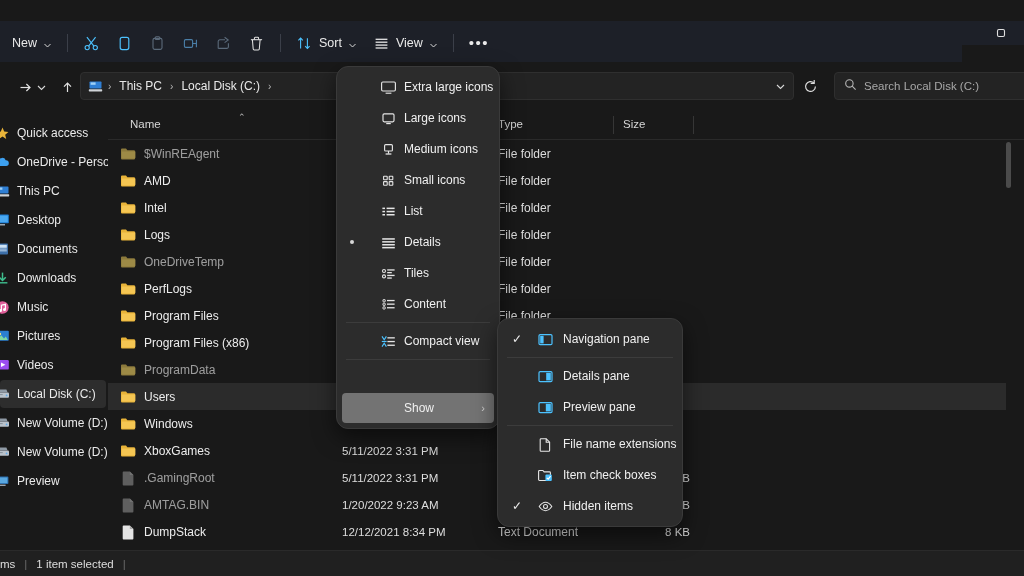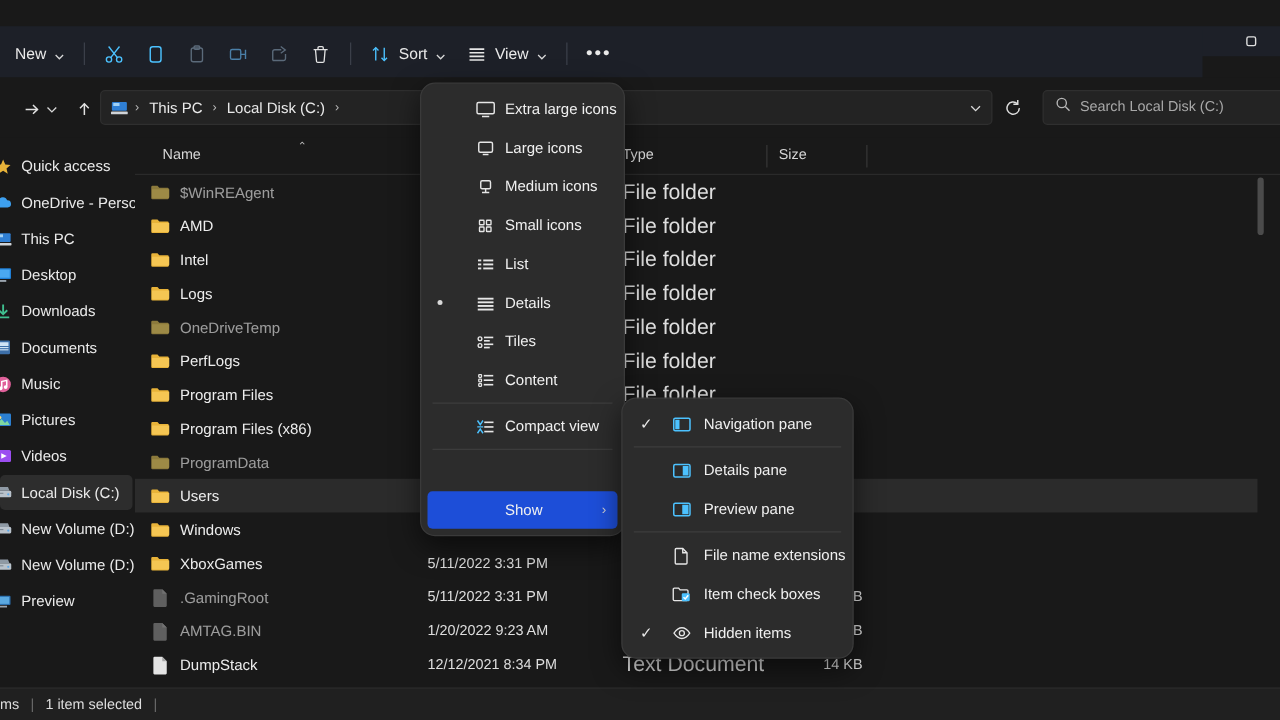--- a/index.html
+++ b/index.html
@@ -96,21 +96,21 @@
   .ch { font-size: 11.5px; color: #d6d6d6; position: absolute; top: 8px; }
   .ch-div { position: absolute; top: 6px; width: 1px; height: 18px; background: #363636; }
   .sortcaret { position: absolute; top: 2px; left: 130px; color: #b9b9b9; font-size: 9px; }
 
   .rows { position: absolute; left: 0; top: 30px; width: 916px; height: 410px; }
   .row { position: absolute; left: 0; width: 898px; height: 27px; display: flex; align-items: center; }
   .row.sel { background: #2b2b2b; }
   .r-ico { position: absolute; left: 12px; width: 17px; height: 17px; display: flex; align-items: center; justify-content: center; }
   .r-name { position: absolute; left: 36px; font-size: 12px; color: #ededed; white-space: nowrap; }
   .r-date { position: absolute; left: 234px; font-size: 11.5px; color: #dedede; white-space: nowrap; }
-  .r-type { position: absolute; left: 390px; font-size: 17px; color: #dedede; white-space: nowrap; }
+  .r-type { position: absolute; left: 390px; font-size: 12px; color: #dedede; white-space: nowrap; }
   .r-size { position: absolute; left: 520px; width: 62px; text-align: right; font-size: 11.5px; color: #dedede; white-space: nowrap; }
   .dim { opacity: .62; }
 
   .vscroll { position: absolute; right: 12px; top: 30px; width: 7px; height: 410px; }
   .vthumb { position: absolute; left: 1px; width: 5px; background: #4b4b4b; border-radius: 3px; }
 
   
   .statusbar {
     position: absolute; left: 0; bottom: 0; width: 1024px; height: 26px;
     background: #202020; border-top: 1px solid #2a2a2a;
@@ -122,21 +122,21 @@
   .menu {
     position: absolute; background: #2c2c2c; border: 1px solid #3a3a3a;
     border-radius: 12px; box-shadow: 0 8px 22px rgba(0,0,0,.55);
     padding: 4px 3px; z-index: 50;
   }
   #view-menu { left: 336px; top: 66px; width: 164px; }
   .mi {
     height: 30px; display: flex; align-items: center; border-radius: 4px;
     position: relative; padding-left: 0; margin: 1px 2px;
   }
-  .mi.hl { background: #1d4ed8; margin-top: 33px; }
+  .mi.hl { background: #737373; margin-top: 33px; }
   .mi-bullet { position: absolute; left: 8px; width: 4px; height: 4px; border-radius: 50%; background: #d8d8d8; }
   .mi-ico { position: absolute; left: 38px; width: 17px; height: 17px; display: flex; align-items: center; justify-content: center; }
   .mi-lbl { position: absolute; left: 62px; font-size: 12px; color: #f0f0f0; white-space: nowrap; }
   .mi-arrow { position: absolute; right: 9px; color: #cfcfcf; font-size: 11px; }
   .mi-div { height: 1px; background: #3c3c3c; margin: 3px 6px; }
 
   
   #show-submenu { left: 497px; top: 318px; width: 186px; }
   .si2 { height: 30px; display: flex; align-items: center; border-radius: 4px; position: relative; margin: 1px 2px; }
   .si2 .chk { position: absolute; left: 9px; color: #eaeaea; font-size: 12px; }
@@ -372,37 +372,37 @@
             <rect x="1.2" y="1.6" width="12.6" height="8.6" rx="0.8" fill="#1f7fd6"></rect>
             <rect x="2.2" y="2.6" width="10.6" height="6.6" fill="#4aa8f0"></rect>
             <rect x="5" y="11" width="5" height="1.5" fill="#9aa4ae"></rect>
           </svg>
         </span>
         <span class="side-label">Desktop</span>
       </div>
       <div class="side-item">
         <span class="si-ico">
           <svg width="15" height="14" viewBox="0 0 15 14">
-            <line x1="7.5" y1="1.6" x2="7.5" y2="9" stroke="#3fbf8f" stroke-width="1.5"></line>
-            <polyline points="4.2,6.2 7.5,9.4 10.8,6.2" fill="none" stroke="#3fbf8f" stroke-width="1.5"></polyline>
-            <line x1="2.6" y1="11.8" x2="12.4" y2="11.8" stroke="#3fbf8f" stroke-width="1.4"></line>
-          </svg>
-        </span>
-        <span class="side-label">Downloads</span>
-      </div>
-      <div class="side-item">
-        <span class="si-ico">
-          <svg width="15" height="14" viewBox="0 0 15 14">
             <rect x="2" y="1.4" width="11" height="11" rx="1" fill="#3d6fa8"></rect>
             <rect x="3.2" y="2.8" width="8.6" height="3" fill="#cfe3f5"></rect>
             <rect x="3.2" y="6.6" width="8.6" height="0.9" fill="#cfe3f5"></rect>
             <rect x="3.2" y="8.4" width="8.6" height="0.9" fill="#cfe3f5"></rect>
           </svg>
         </span>
         <span class="side-label">Documents</span>
+      </div>
+      <div class="side-item">
+        <span class="si-ico">
+          <svg width="15" height="14" viewBox="0 0 15 14">
+            <line x1="7.5" y1="1.6" x2="7.5" y2="9" stroke="#3fbf8f" stroke-width="1.5"></line>
+            <polyline points="4.2,6.2 7.5,9.4 10.8,6.2" fill="none" stroke="#3fbf8f" stroke-width="1.5"></polyline>
+            <line x1="2.6" y1="11.8" x2="12.4" y2="11.8" stroke="#3fbf8f" stroke-width="1.4"></line>
+          </svg>
+        </span>
+        <span class="side-label">Downloads</span>
       </div>
       <div class="side-item">
         <span class="si-ico">
           <svg width="15" height="15" viewBox="0 0 15 15">
             <circle cx="7.5" cy="7.5" r="6.2" fill="#e0609a"></circle>
             <path d="M6.4 10.4 V5.2 l4-0.9 v5.1" fill="none" stroke="#fff" stroke-width="1.2"></path>
             <circle cx="5.5" cy="10.6" r="1.5" fill="#fff"></circle>
             <circle cx="9.5" cy="9.6" r="1.5" fill="#fff"></circle>
           </svg>
         </span>
@@ -655,21 +655,21 @@
         <div class="row" style="top: 378px;">
           <span class="r-ico">
             <svg width="15" height="16" viewBox="0 0 15 16">
               <path d="M2.6 1.4 h6.2 l3.6 3.6 v9.6 a0.9 0.9 0 0 1 -0.9 0.9 h-8.9 a0.9 0.9 0 0 1 -0.9 -0.9 v-12.3 a0.9 0.9 0 0 1 0.9 -0.9 z" fill="#e4e4e4"></path>
               <path d="M8.8 1.4 l3.6 3.6 h-3.6 z" fill="#a8a8a8"></path>
             </svg>
           </span>
           <span class="r-name">DumpStack</span>
           <span class="r-date">12/12/2021 8:34 PM</span>
           <span class="r-type">Text Document</span>
-          <span class="r-size">14 KB</span>
+          <span class="r-size">8 KB</span>
         </div>
       </div>
     <div class="vscroll">
       <div class="vthumb" style="top:2px;height:46px;"></div>
     </div>
   </div>
 
   <div class="menu" id="view-menu">
       <div class="mi">
         <span class="mi-ico">

